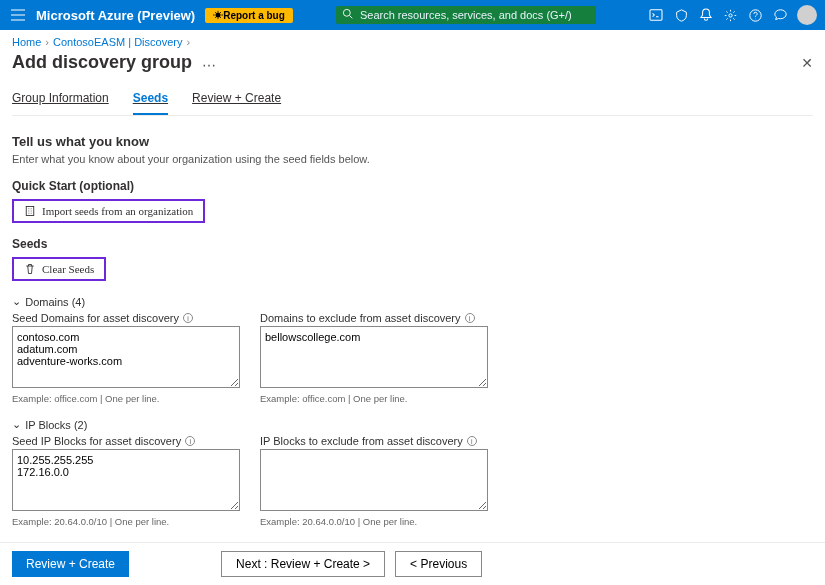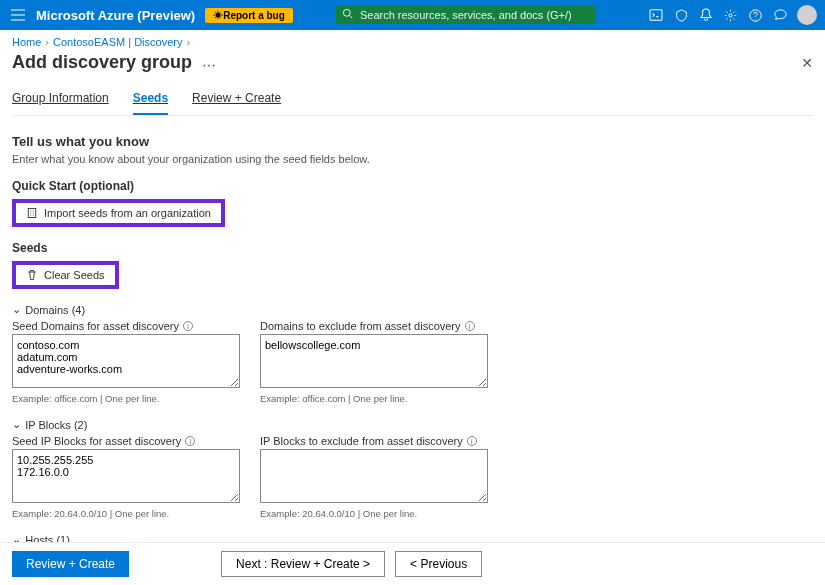--- a/index.html
+++ b/index.html
@@ -34,30 +34,30 @@
   
   .tabs { display: flex; gap: 24px; border-bottom: 1px solid #edebe9; margin: 0 12px; padding-top: 6px; text-decoration: underline; }
   .tab { padding: 6px 0 8px 0; font-size: 12px; cursor: pointer; border-bottom: 2px solid transparent; }
   .tab.active { color: #0078d4; border-bottom: 2px solid #0078d4; font-weight: 600; }
 
   
   .content { padding: 12px; overflow-y: auto; height: 440px; }
   .section-h { font-size: 13px; font-weight: 600; margin-top: 6px; }
   .section-sub { font-size: 11px; color: #555; margin-top: 4px; margin-bottom: 14px; }
   .label-bold { font-size: 12px; font-weight: 600; margin-bottom: 6px; }
-  .iconbtn { border: 4px solid #6d28d9; background: #fff; font-size: 11px; padding: 4px 10px; display: inline-flex; align-items: center; gap: 6px; cursor: pointer; }
+  .iconbtn { border: 2px solid #6d28d9; background: #fff; font-size: 11px; padding: 4px 10px; display: inline-flex; align-items: center; gap: 6px; cursor: pointer; font-family: Liberation Serif, serif; }
   .iconbtn svg { width: 12px; height: 12px; }
   
   .collapsible { margin-top: 14px; }
   .collapse-head { font-size: 11px; display: flex; align-items: center; gap: 4px; cursor: pointer; margin-bottom: 4px; }
   .row2 { display: flex; gap: 20px; }
   .col { flex: 0 0 228px; }
   .field-label { font-size: 11px; margin-bottom: 2px; display: flex; align-items: center; gap: 4px; }
   .info { width: 10px; height: 10px; border: 1px solid #888; border-radius: 50%; display: inline-flex; align-items: center; justify-content: center; font-size: 7px; color: #666; line-height: 1; }
-  textarea { width: 228px; height: 54px; resize: both; font-family: inherit; font-size: 11px; padding: 4px; border: 1px solid #8a8886; outline: none; overflow: auto; }
+  textarea { width: 228px; height: 62px; resize: both; font-family: inherit; font-size: 11px; padding: 4px; border: 1px solid #8a8886; outline: none; overflow: auto; }
   textarea.focus { border: 2px solid #0078d4; }
   .example { font-size: 9.5px; color: #666; margin-top: 2px; }
 
   
   .footer { position: absolute; bottom: 0; left: 0; right: 0; border-top: 1px solid #edebe9; padding: 8px 12px; display: flex; gap: 10px; background: #fff; }
   .footer .spacer { width: 72px; }
   .btn-primary { background: #0078d4; color: #fff; border: none; padding: 6px 14px; font-size: 12px; cursor: pointer; }
   .btn-secondary { background: #fff; border: 1px solid #8a8886; padding: 5px 14px; font-size: 12px; cursor: pointer; }
 </style>
 </head>

